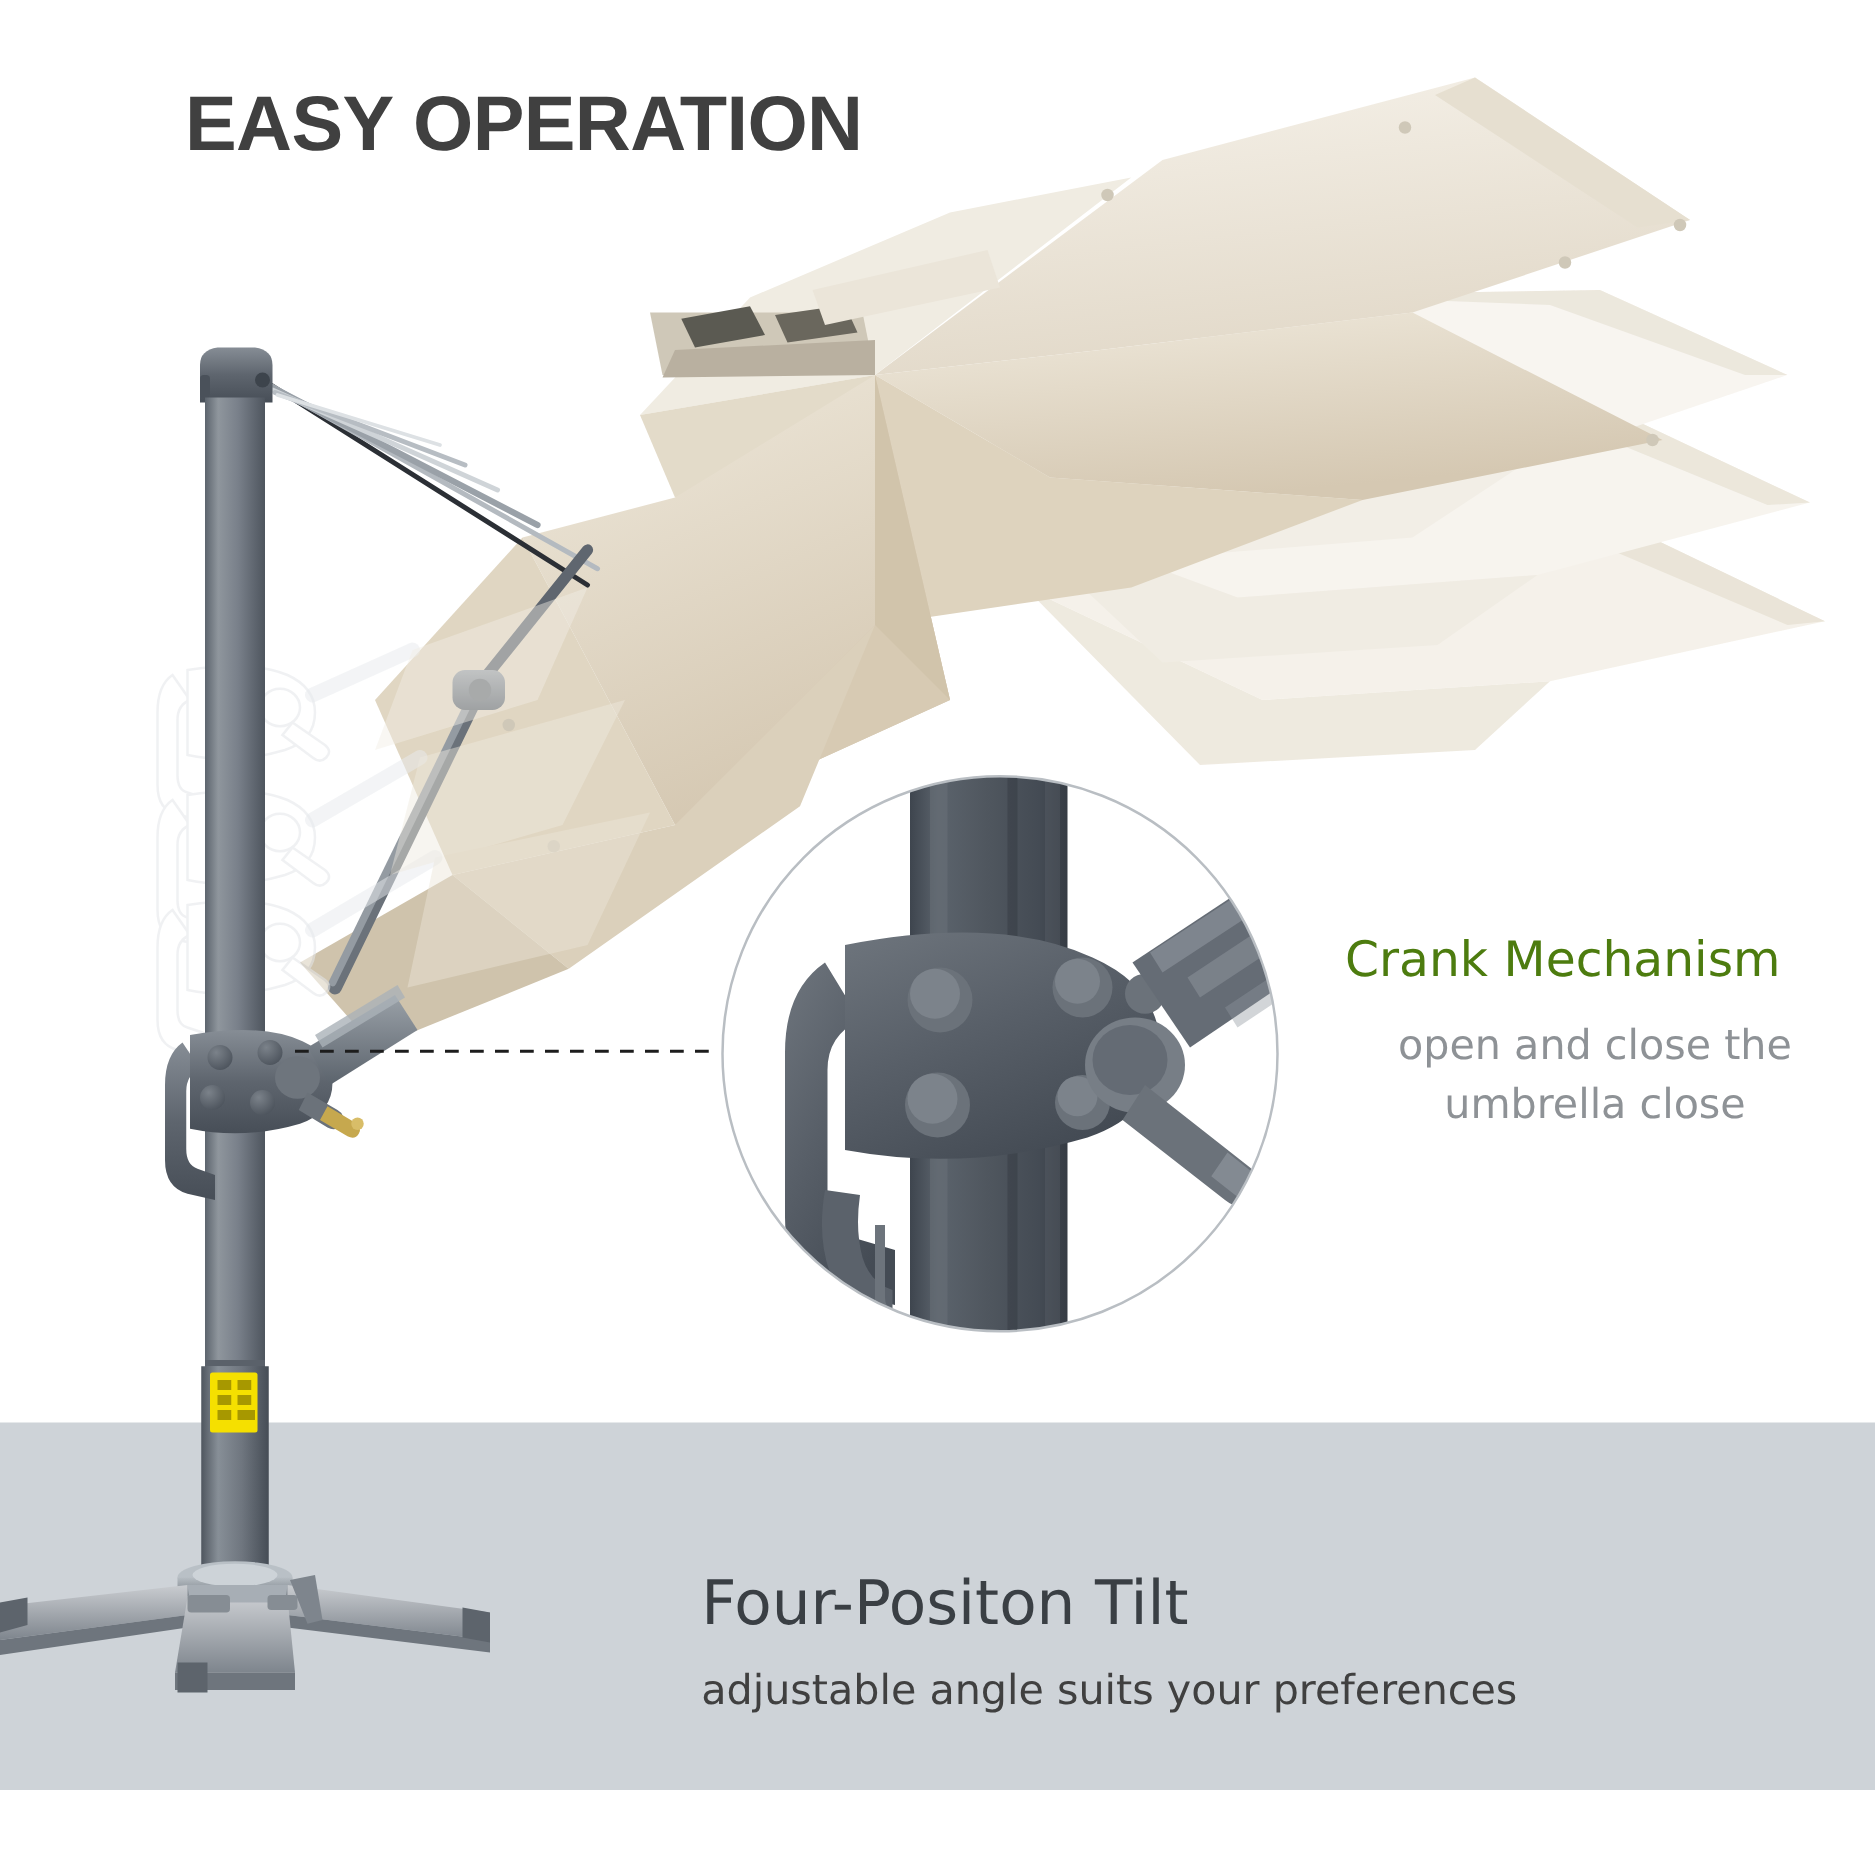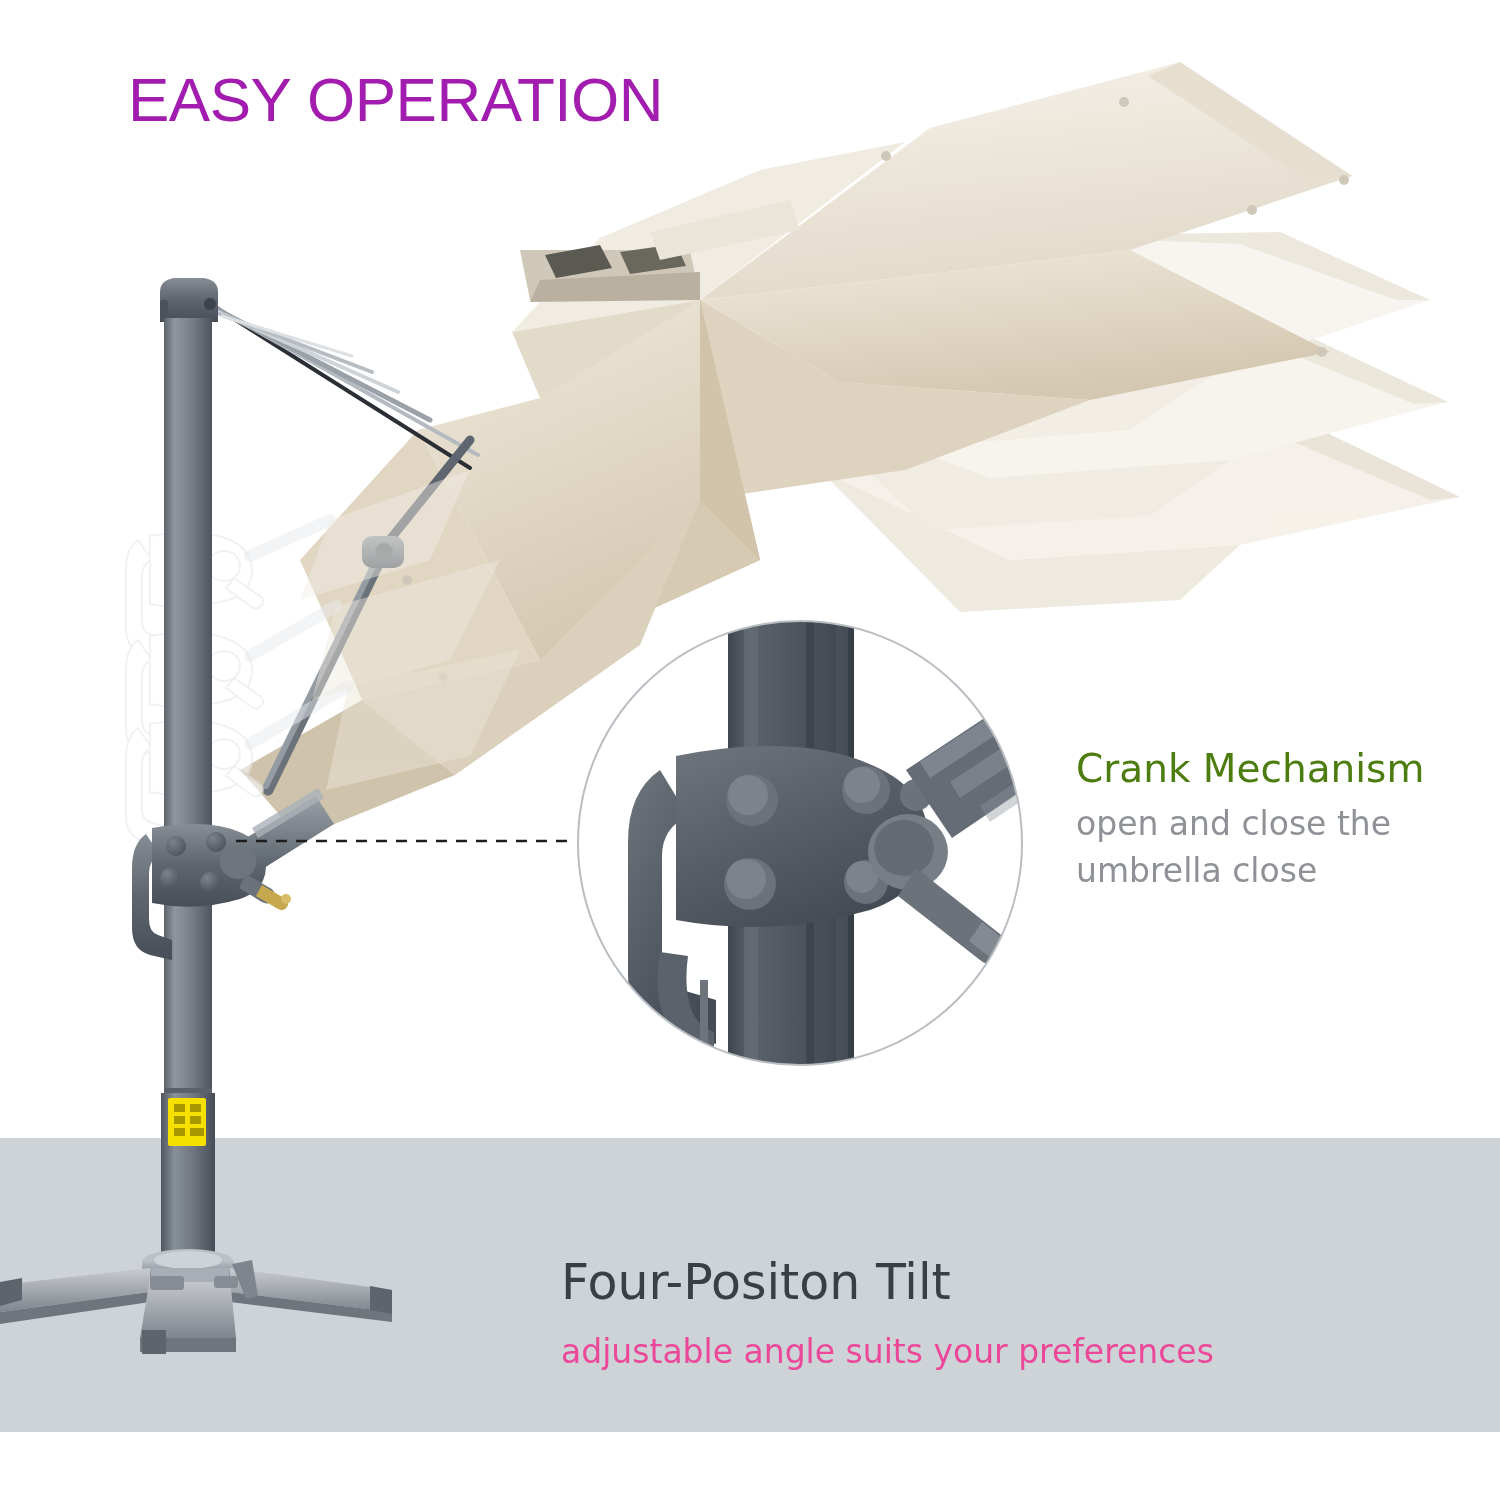--- a/index.html
+++ b/index.html
@@ -20,72 +20,73 @@
   .band{
     position:absolute;
     left:0; top:1138px;
     width:1500px; height:294px;
     background:#ced3d8;
   }
 
   
   .headline{
     position:absolute;
-    left:128px; top:64px;
+    left:148px; top:64px;
     font-size:62px;
-    font-weight:normal;
+    font-weight:bold;
     letter-spacing:-0.5px;
-    color:#a21caf;
+    color:#404040;
     font-family:"Liberation Sans", sans-serif;
     white-space:nowrap;
   }
 
   
   .callout{
     position:absolute;
     left:1076px; top:748px;
     width:400px;
   }
   .callout-title{
     font-size:39px;
     color:#4d7c0f;
     font-family:"DejaVu Sans", sans-serif;
     font-weight:400;
     letter-spacing:0px;
     line-height:1.1;
     white-space:nowrap;
   }
   .callout-sub{
-    margin-top:10px;
+    margin-top:22px;
     font-size:33px;
     color:#8e9296;
     font-family:"DejaVu Sans", sans-serif;
     font-weight:400;
     line-height:1.42;
+    text-align:center;
   }
 
   
   .caption{
     position:absolute;
     left:561px; top:1236px;
     width:700px;
   }
   .caption-title{
     font-size:49px;
     color:#3a3f44;
     font-family:"DejaVu Sans", sans-serif;
     font-weight:400;
     line-height:1.1;
     white-space:nowrap;
     margin-top:20px;
   }
   .caption-sub{
     margin-top:22px;
     font-size:33px;
-    color:#ec4899;
+    color:#404040;
     font-family:"DejaVu Sans", sans-serif;
     font-weight:400;
     white-space:nowrap;
   }
 
   
   .art{
     position:absolute;
     left:0; top:0;
     width:1500px; height:1500px;

